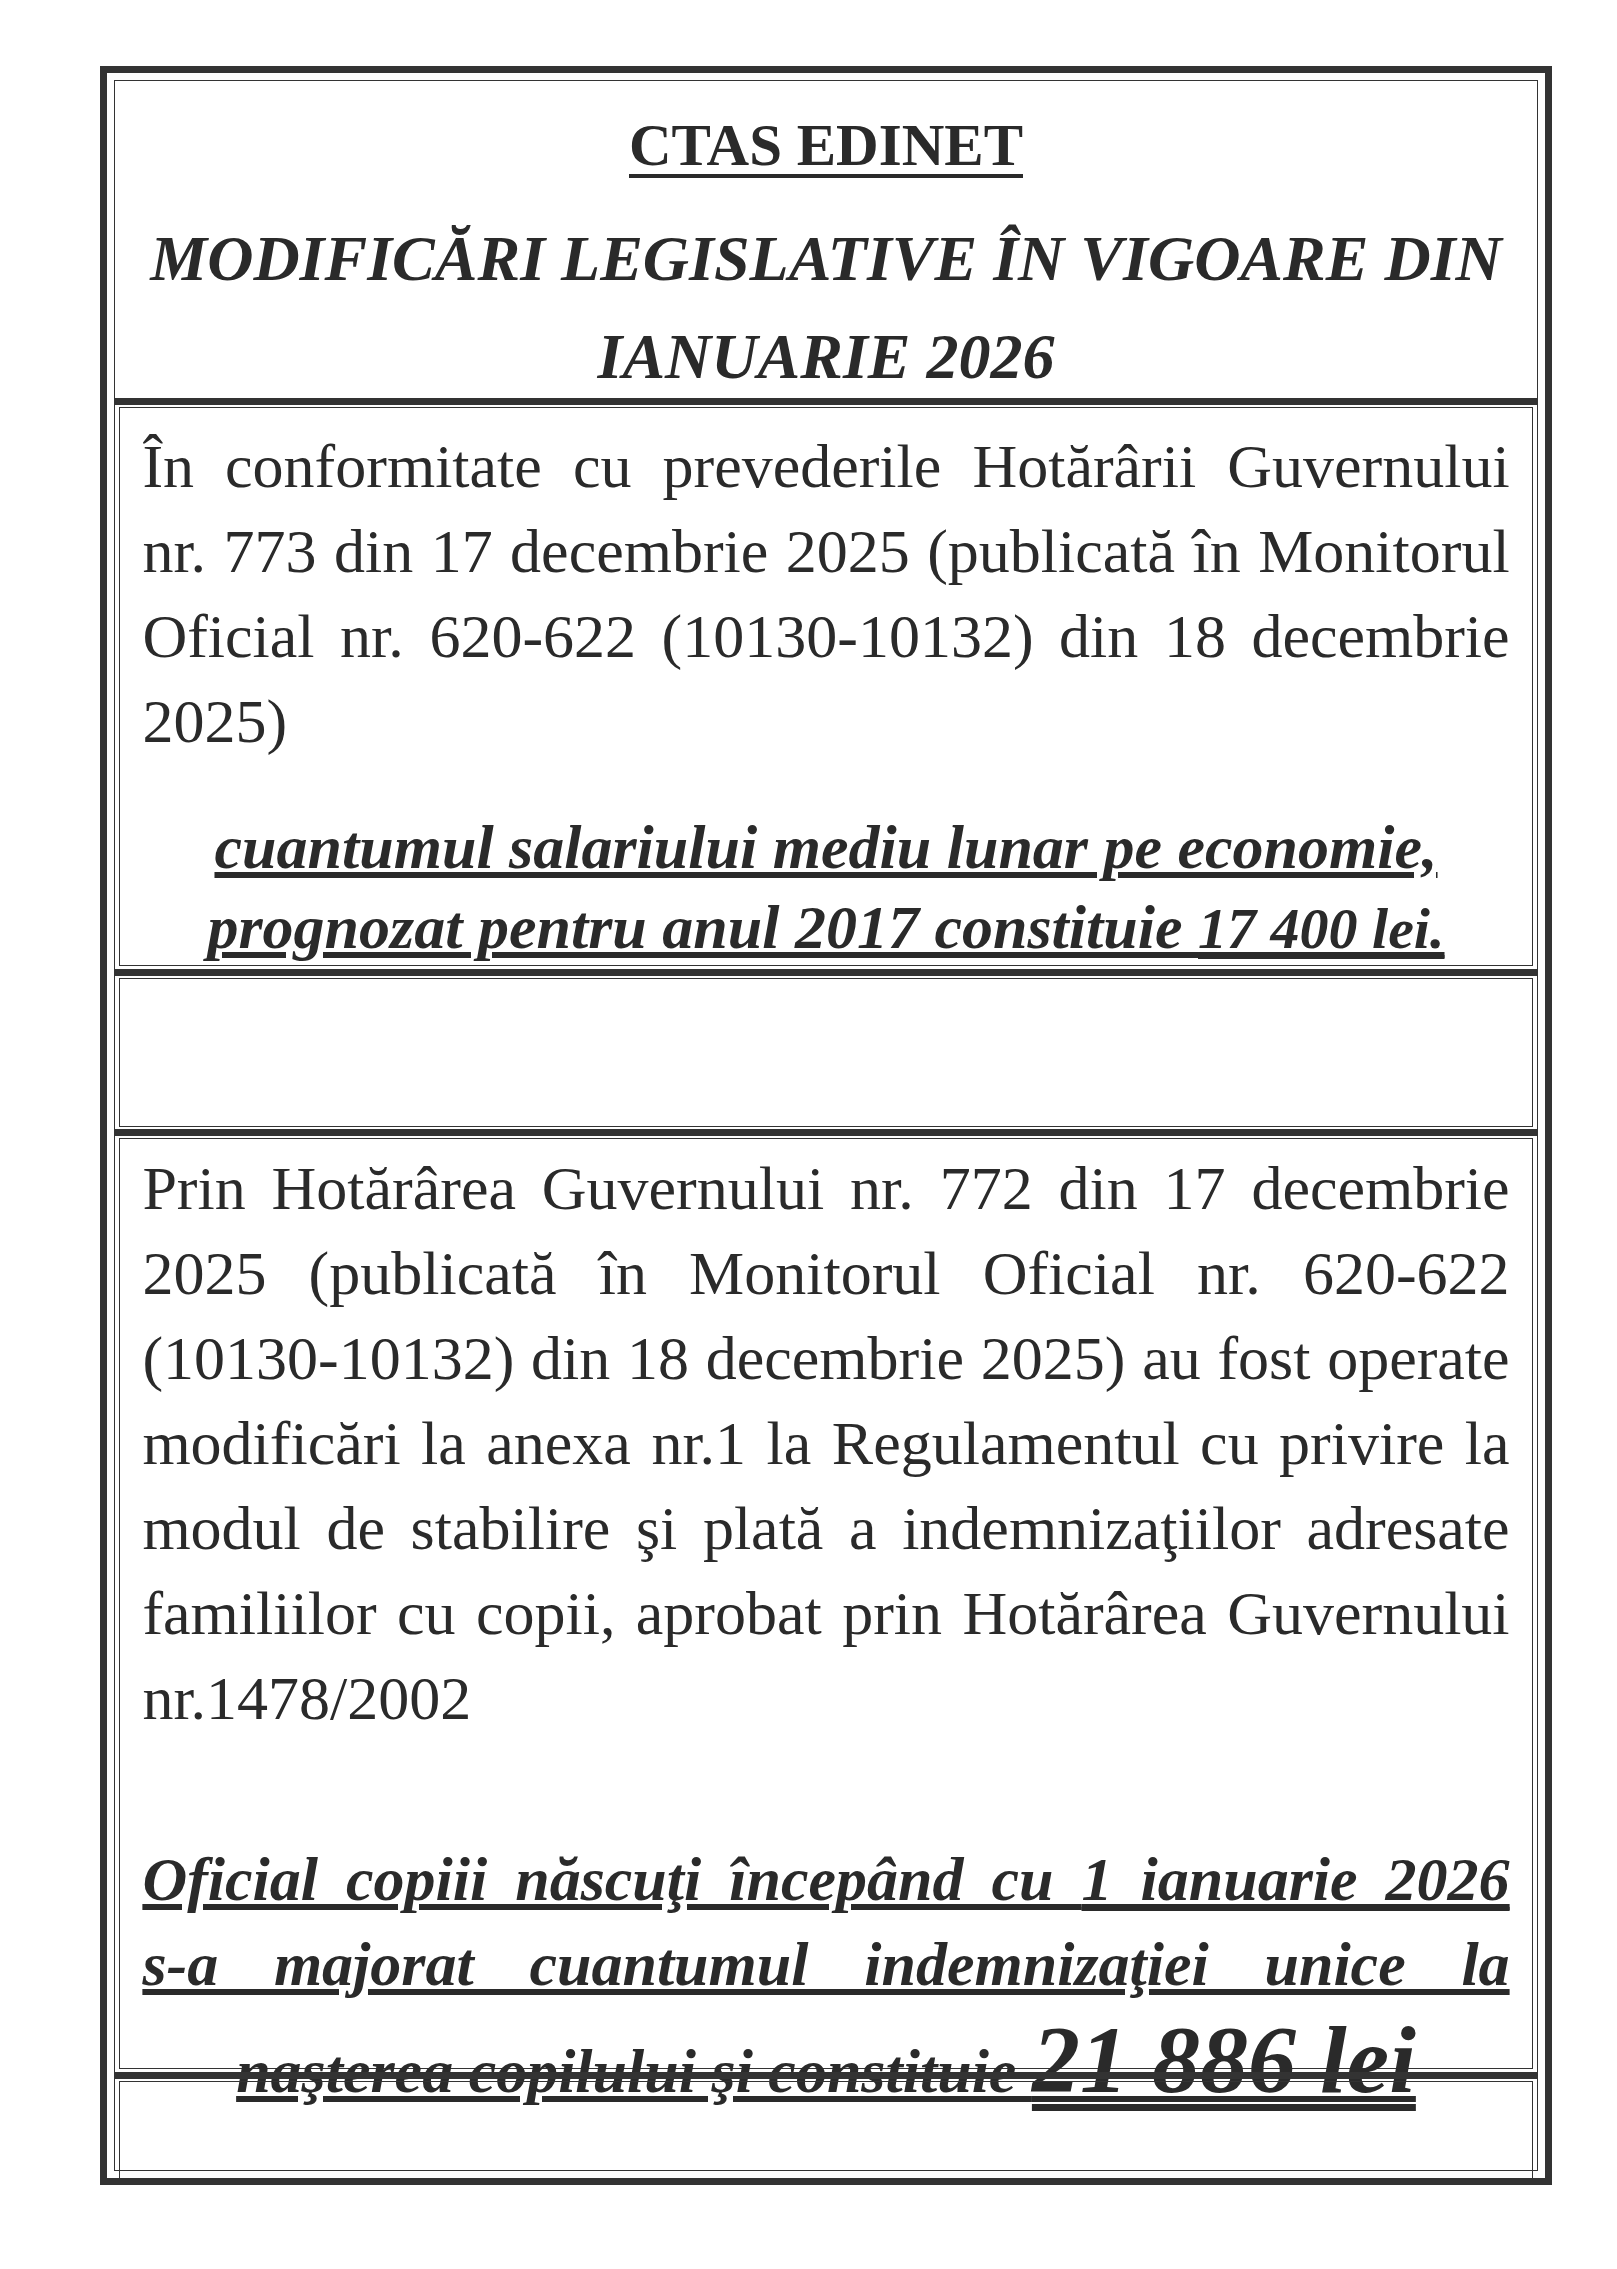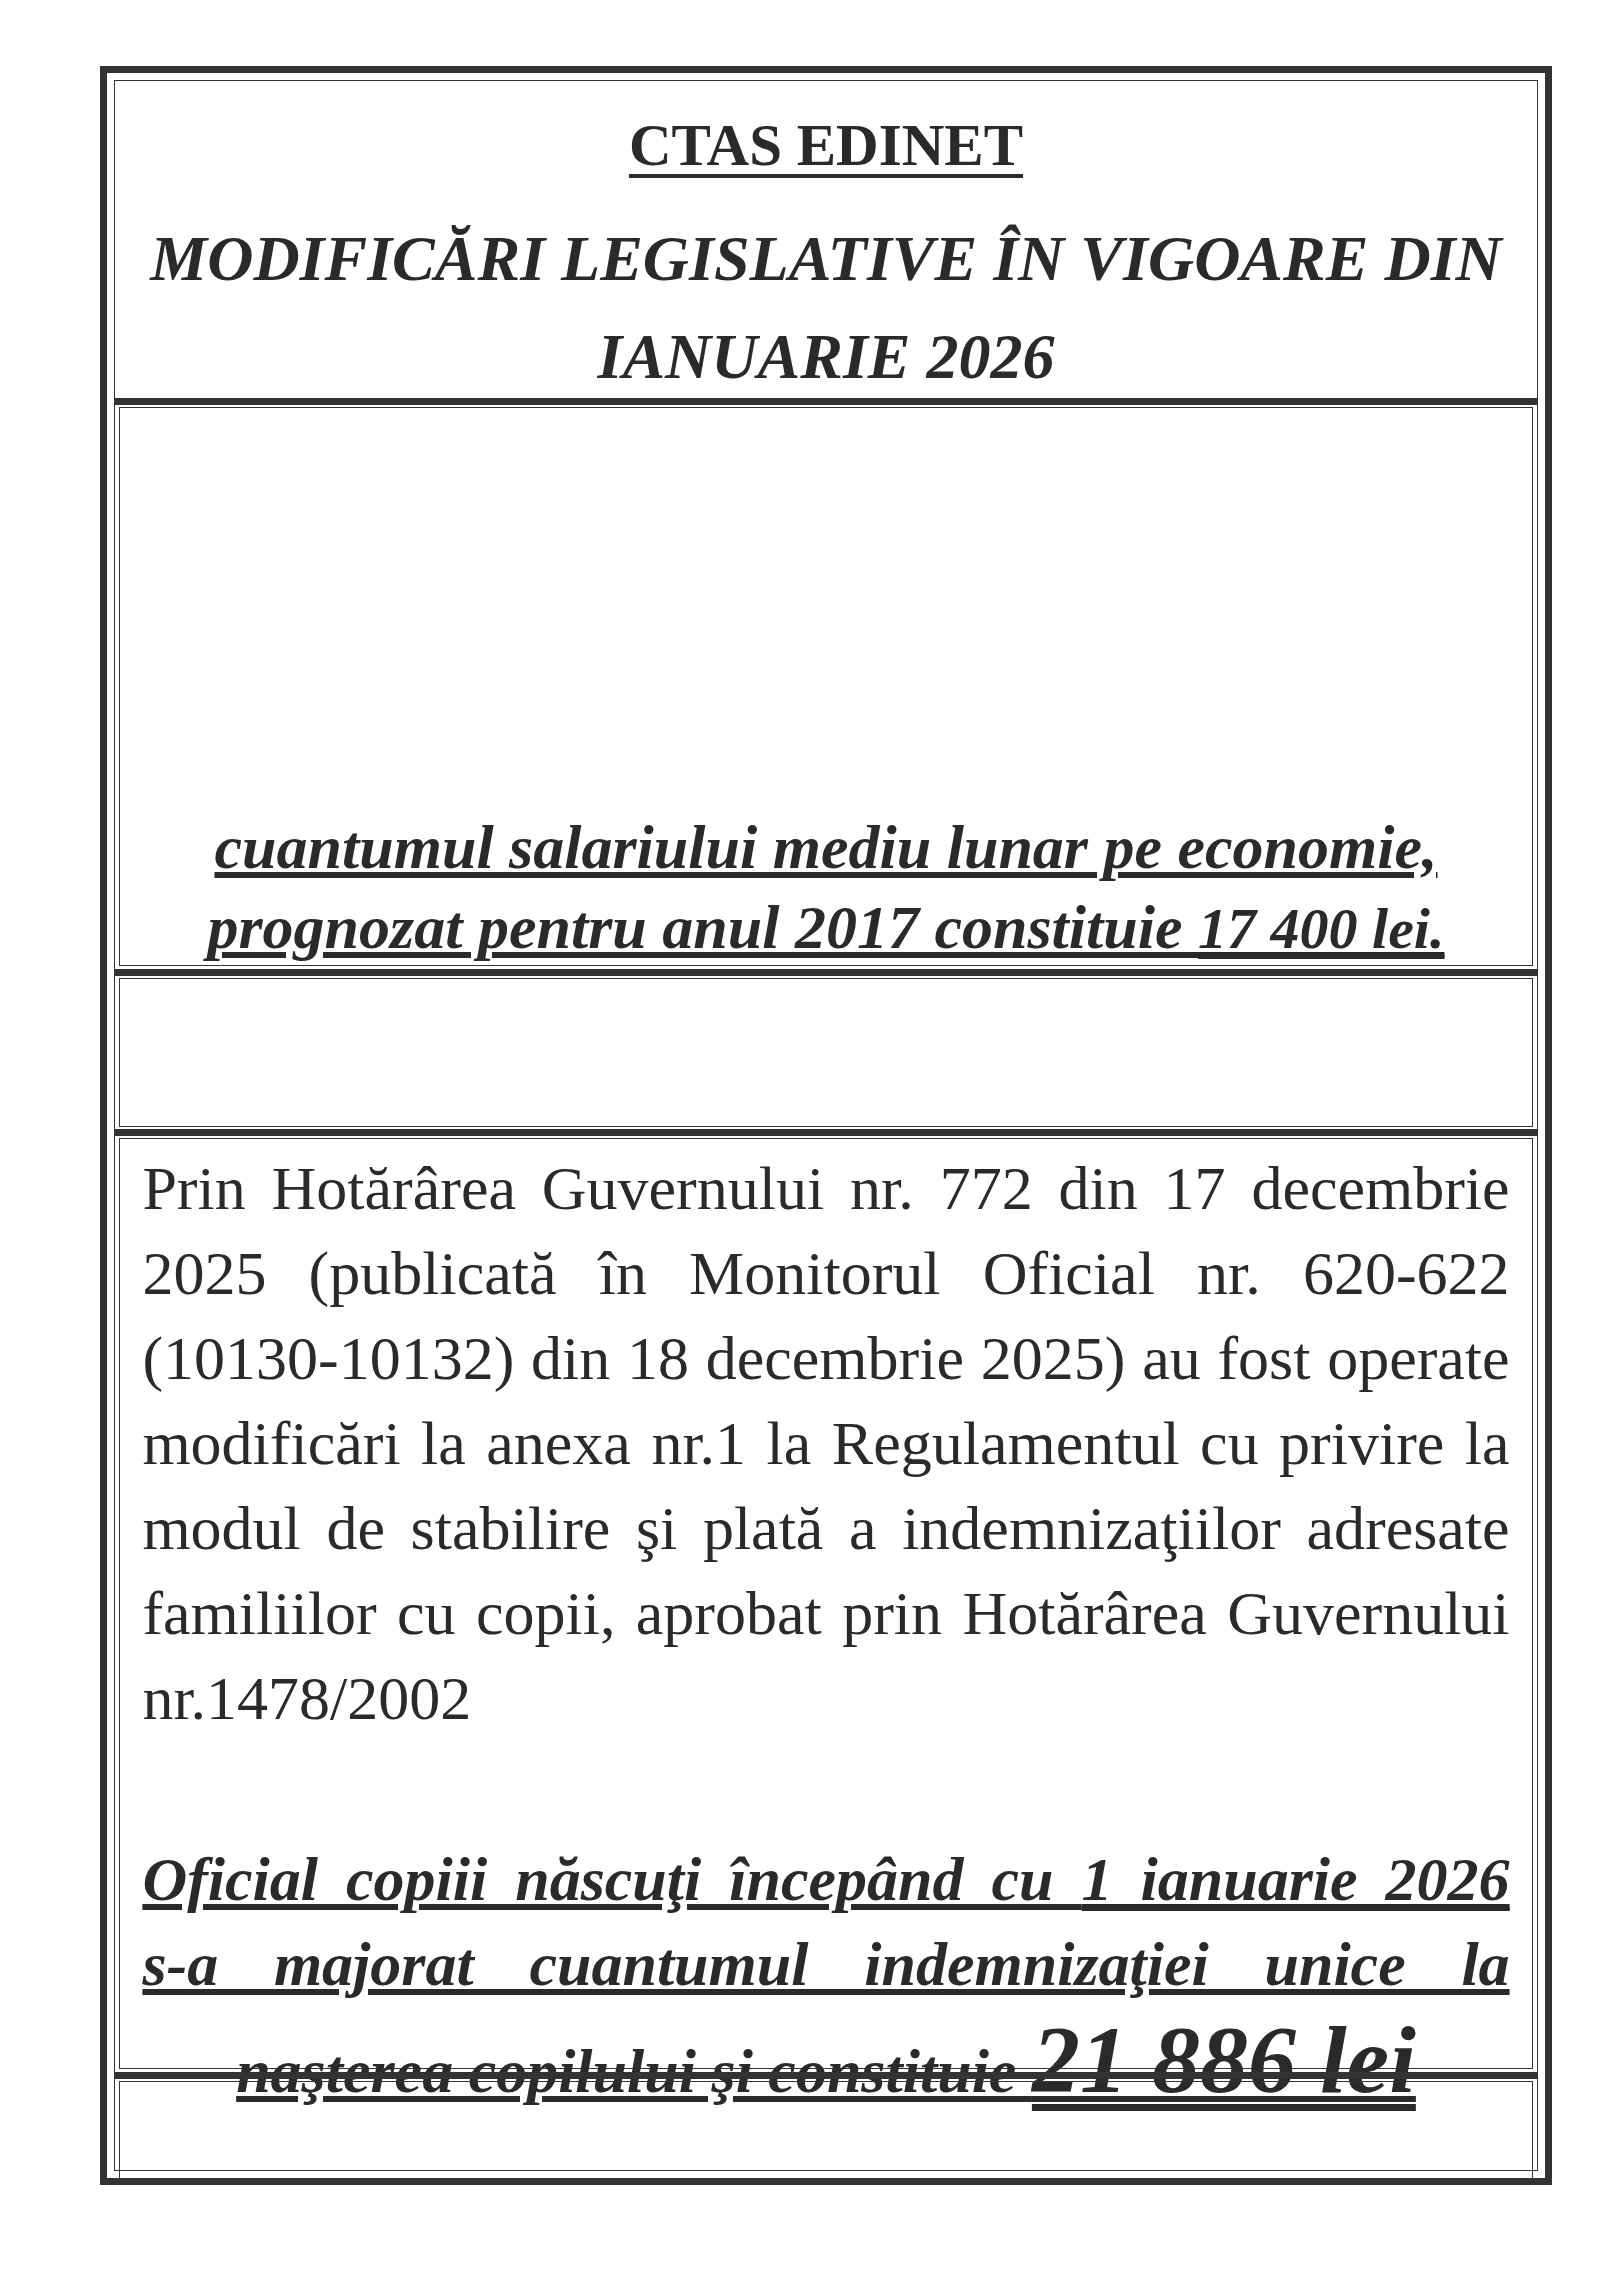--- a/index.html
+++ b/index.html
@@ -37,20 +37,21 @@
 
     <div class="title center" style="top:35px;">
       <span>CTAS EDINET</span>
     </div>
     <div class="heading" style="top:146px;font-style:italic;">MODIFICĂRI LEGISLATIVE ÎN VIGOARE DIN</div>
     <div class="heading" style="top:244px;">IANUARIE 2026</div>
 
     <div class="sep" style="top:317px;"></div>
 
     <div class="box" style="top:326px; height:559px;">
+      <div class="para" style="top:16px;">În conformitate cu prevederile Hotărârii Guvernului nr. 773 din 17 decembrie 2025 (publicată în Monitorul Oficial nr. 620-622 (10130-10132) din 18 decembrie 2025)</div>
       <div class="bold-line center" style="top:408px;">cuantumul salariului mediu lunar pe economie,</div>
       <div class="bold-line center" style="top:488px;">
         <span>prognozat pentru anul 2017 constituie </span><span class="big">17 400 lei.</span>
       </div>
     </div>
 
     <div class="sep" style="top:888px;"></div>
 
     <div class="box" style="top:897px; height:149px;"></div>
 

